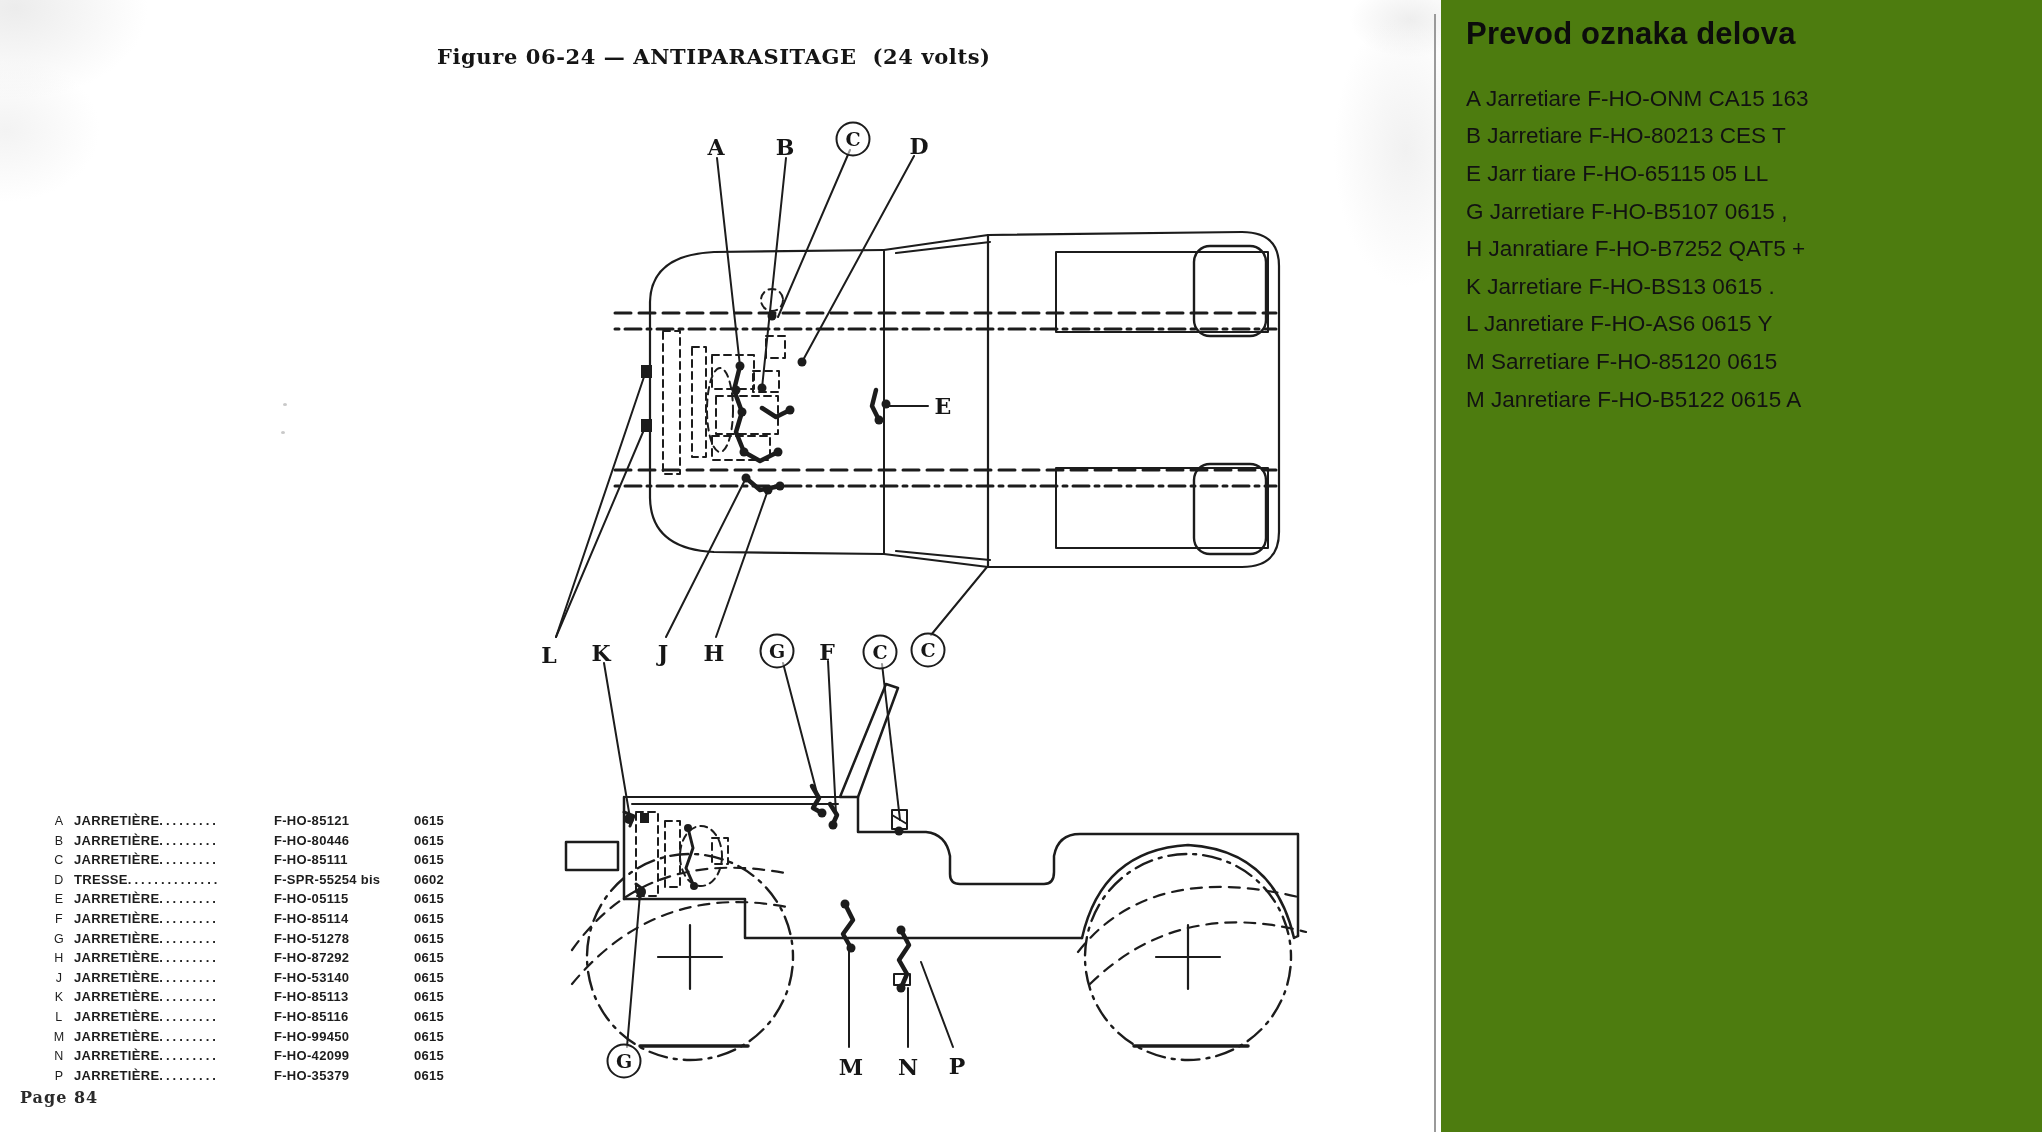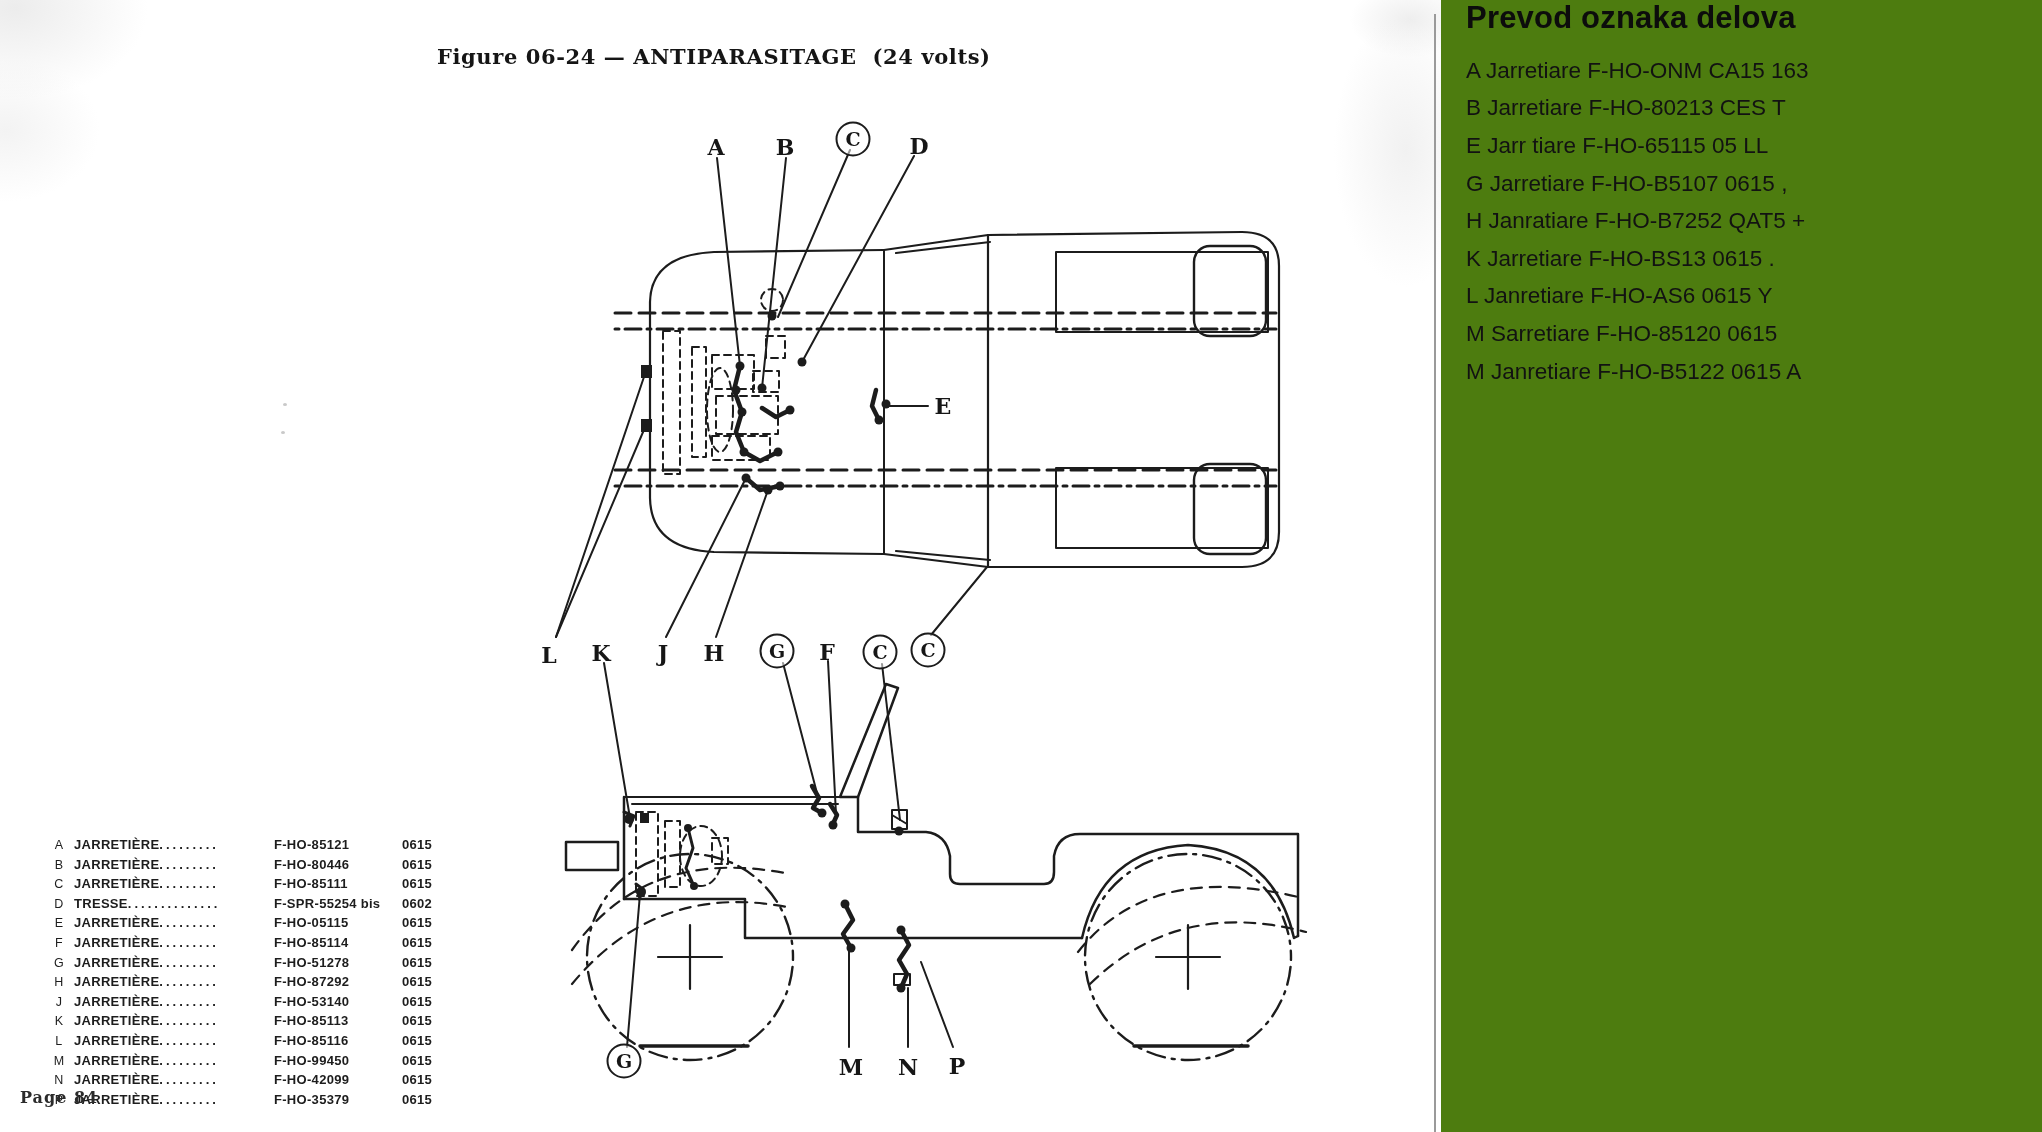--- a/index.html
+++ b/index.html
@@ -23,27 +23,27 @@
       font-weight:bold;font-size:22px;color:#161616;line-height:1;}
   .callout.circled{width:31px;height:31px;border:2.5px solid #1c1c1c;border-radius:50%;
       display:flex;align-items:center;justify-content:center;font-size:19px;background:rgba(255,255,255,.55);}
   
   .parts-table{position:absolute;left:44px;top:813px;font-size:13px;font-weight:bold;
       color:#1d1d1d;letter-spacing:0.3px;}
   .pt-row{display:flex;align-items:baseline;height:19.6px;white-space:pre;}
   .pt-ref{width:30px;text-align:center;font-weight:normal;font-size:12.5px;}
   .pt-namecell{width:200px;overflow:hidden;}
   .pt-dots{letter-spacing:3px;}
-  .pt-part{width:128px;margin-top:24px;}
+  .pt-part{width:140px;}
   .pt-code{width:46px;}
   
   .divider{position:absolute;left:1434px;top:14px;width:2px;height:1118px;background:#9a9a9a;}
   .side-panel{position:absolute;left:1466px;top:0;width:556px;}
-  .sp-heading{font-size:31px;font-weight:bold;color:#0c0c0c;letter-spacing:0.2px;}
-  .sp-list{margin-top:16px;}
+  .sp-heading{margin-top:16px;font-size:31px;font-weight:bold;color:#0c0c0c;letter-spacing:0.2px;}
+  .sp-list{margin-top:28px;}
   .sp-item{height:37.6px;display:flex;align-items:center;font-size:22.5px;color:#121212;}
 </style>
 </head>
 <body>
 
 <div class="stage">
 
   <div class="doc">
     <div class="scanwash"></div>
     <div class="speck" style="left:283px;top:403px;"></div>

